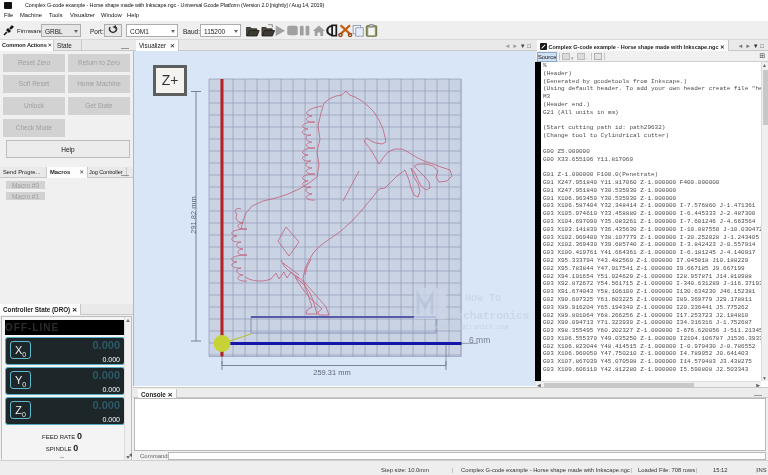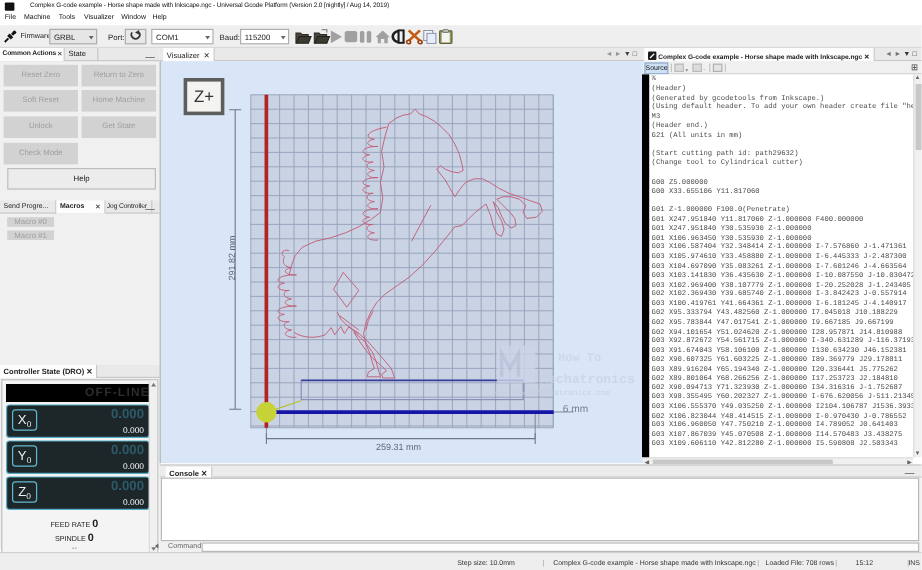--- a/index.html
+++ b/index.html
@@ -179,21 +179,21 @@
       <div class="abs" style="right:4px;top:3px;font-size:8px;color:#444">—</div>
     </div>
     <div class="gbtn" style="left:6px;top:141px;width:39px;height:8px"><span style="top:1px">Macro #0</span></div>
     <div class="gbtn" style="left:6px;top:152px;width:39px;height:8px"><span style="top:1px">Macro #1</span></div>
 
     <div class="tabrow" style="top:264px">
       <div class="tab active" style="left:0;font-size:6.3px">Controller State (DRO) ✕</div>
     </div>
     <div id="droarea">
       <div class="abs" style="left:3px;top:3px;width:120px;height:15px;background:#000;color:#2d2d2d;
-        font-size:10px;font-weight:bold;text-align:right;line-height:15px;letter-spacing:1px">OFF-LINE</div>
+        font-size:10px;font-weight:bold;text-align:left;line-height:15px;letter-spacing:1px">OFF-LINE</div>
       <div class="drobox" style="top:20px">
           <div class="axlbl">X<sub>0</sub></div>
           <div class="bigval">0.000</div>
           <div class="smallval">0.000</div>
         </div>
       <div class="drobox" style="top:50px">
           <div class="axlbl">Y<sub>0</sub></div>
           <div class="bigval">0.000</div>
           <div class="smallval">0.000</div>
         </div>

